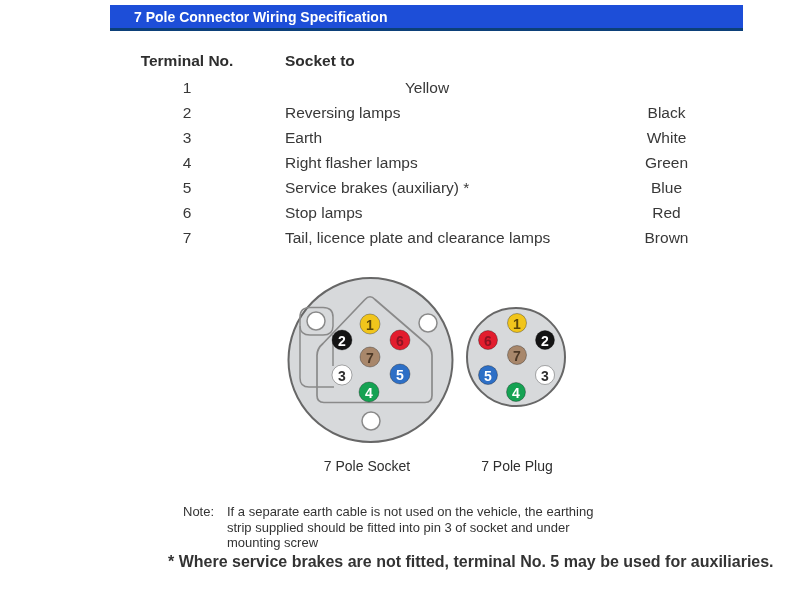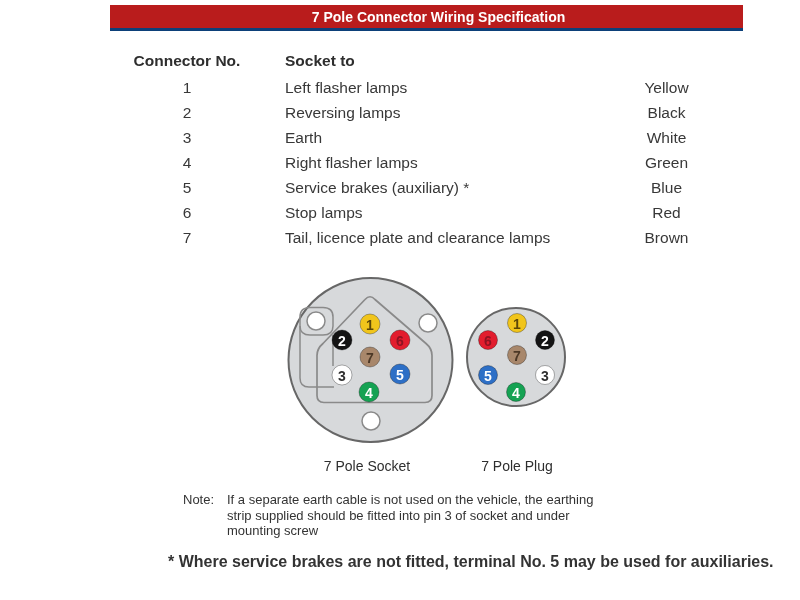--- a/index.html
+++ b/index.html
@@ -1,23 +1,23 @@
 <!DOCTYPE html>
 <html><head>
 <meta charset="utf-8">
 <style>
   * { margin: 0; padding: 0; box-sizing: border-box; }
   html, body { width: 800px; height: 600px; background: #ffffff; overflow: hidden; }
   body { font-family: "Liberation Sans", sans-serif; color: #383838; position: relative; }
 
   .titlebar {
     position: absolute; left: 110px; top: 5px; width: 633px; height: 26px;
-    background: #b91c1c; border-bottom: 3px solid #0c4079;
+    background: #1d4ed8; border-bottom: 3px solid #0c4079;
     color: #ffffff; font-size: 14px; font-weight: bold;
-    line-height: 25px; padding-left: 24px; text-align: center;
+    line-height: 25px; padding-left: 24px;
   }
 
   .spec-table { position: absolute; left: 110px; top: 47px; width: 633px; }
   .trow {
     display: grid; grid-template-columns: 154px 326px 153px;
     height: 25px; align-items: center;
   }
   .trow.thead { height: 28px; font-weight: bold; color: #2e2e2e; }
   .cell-terminal { text-align: center; }
   .cell-connect  { text-align: left; padding-left: 21px; }
@@ -31,46 +31,45 @@
   }
 
   .caption {
     position: absolute; top: 458px; transform: translateX(-50%);
     font-size: 14px; color: #2e2e2e; white-space: nowrap;
   }
   .caption.socket { left: 367px; }
   .caption.plug   { left: 517px; }
 
   .note {
-    position: absolute; left: 183px; top: 492px;
+    position: absolute; left: 183px; top: 504px;
     display: flex; font-size: 13px; line-height: 15.5px; color: #333333;
   }
   .note-label { width: 44px; flex: 0 0 44px; }
   .note-text  { width: 440px; }
 
   .footnote {
     position: absolute; left: 168px; top: 553px;
     font-size: 16px; font-weight: bold; color: #333333; white-space: nowrap;
   }
 </style>
 </head>
 <body>
 
 <div class="titlebar">
   <span>7 Pole Connector Wiring Specification</span>
 </div>
 
 <div class="spec-table">
   <div class="trow thead">
-    <div class="cell-terminal">Connector No.</div>
+    <div class="cell-terminal">Terminal No.</div>
     <div class="cell-connect">Socket to</div>
   </div>
   <div class="trow">
     <div class="cell-terminal">1</div>
-    <div class="cell-connect">Left flasher lamps</div>
     <div class="cell-colour">Yellow</div>
   </div>
   <div class="trow">
     <div class="cell-terminal">2</div>
     <div class="cell-connect">Reversing lamps</div>
     <div class="cell-colour">Black</div>
   </div>
   <div class="trow">
     <div class="cell-terminal">3</div>
     <div class="cell-connect">Earth</div>

